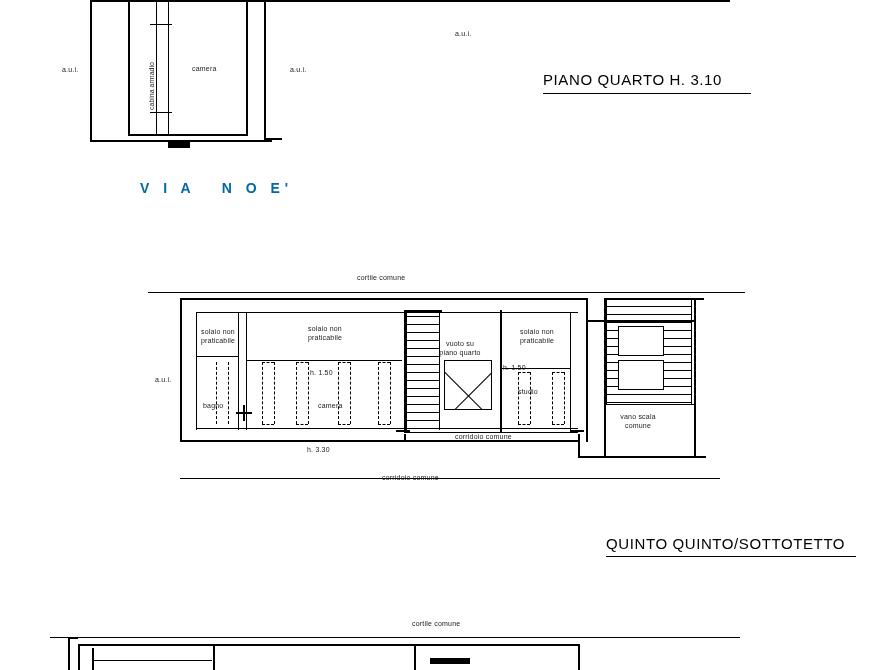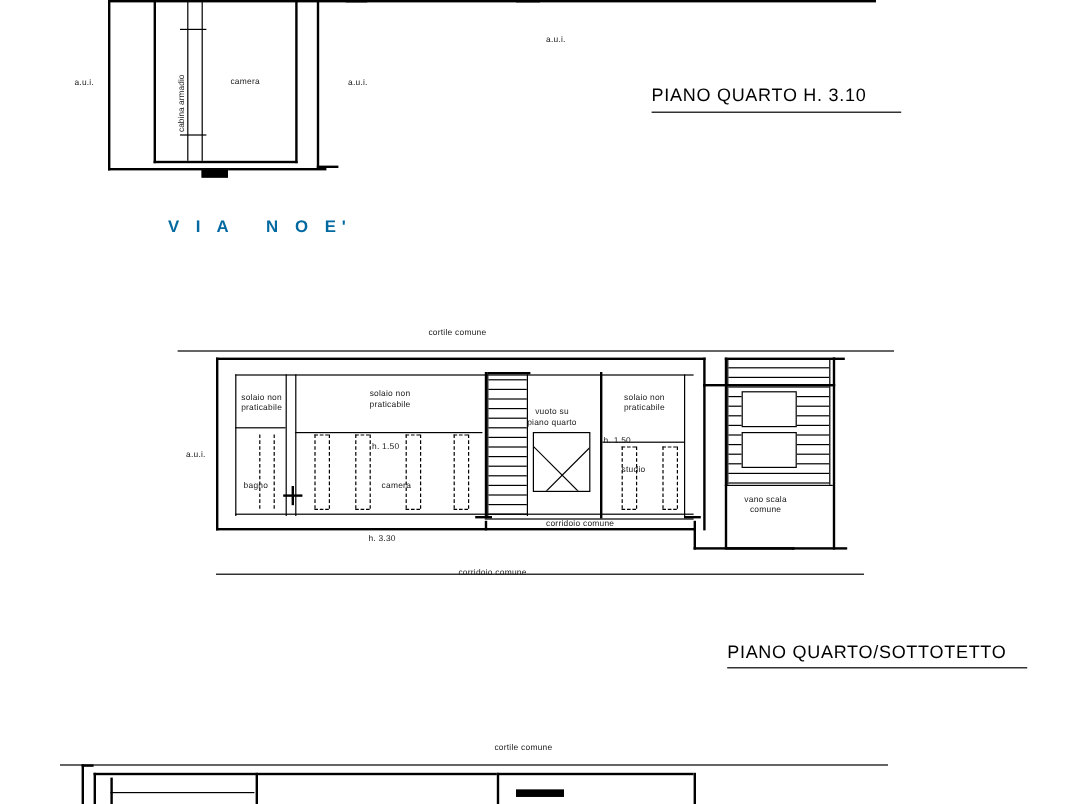--- a/index.html
+++ b/index.html
@@ -294,21 +294,21 @@
     <div class="txt c" style="left:608px; top:413px; width:60px;">vano scala
 comune</div>
 
     <div class="txt" style="left:310px; top:369px;">h. 1.50</div>
     <div class="txt" style="left:503px; top:364px;">h. 1.50</div>
     <div class="txt" style="left:307px; top:446px;">h. 3.30</div>
 
     <div class="txt" style="left:455px; top:433px;">corridoio comune</div>
     <div class="txt" style="left:382px; top:474px;">corridoio comune</div>
 
-    <div class="title" style="left:606px; top:535px;">PIANO QUARTO/SOTTOTETTO</div>
+    <div class="title" style="left:606px; top:535px;">QUINTO QUINTO/SOTTOTETTO</div>
     <div class="titleline" style="left:606px; top:556px; width:250px;"></div>
   </div>
 
   <div>
     <div class="txt" style="left:412px; top:620px;">cortile comune</div>
     <div class="ln h" style="left:50px; top:637px; width:690px;"></div>
     <div class="ln h2" style="left:68px; top:637px; width:10px;"></div>
     <div class="ln v2" style="left:68px; top:637px; height:33px;"></div>
     <div class="ln h2" style="left:78px; top:644px; width:336px;"></div>
     <div class="ln v2" style="left:78px; top:644px; height:26px;"></div>

